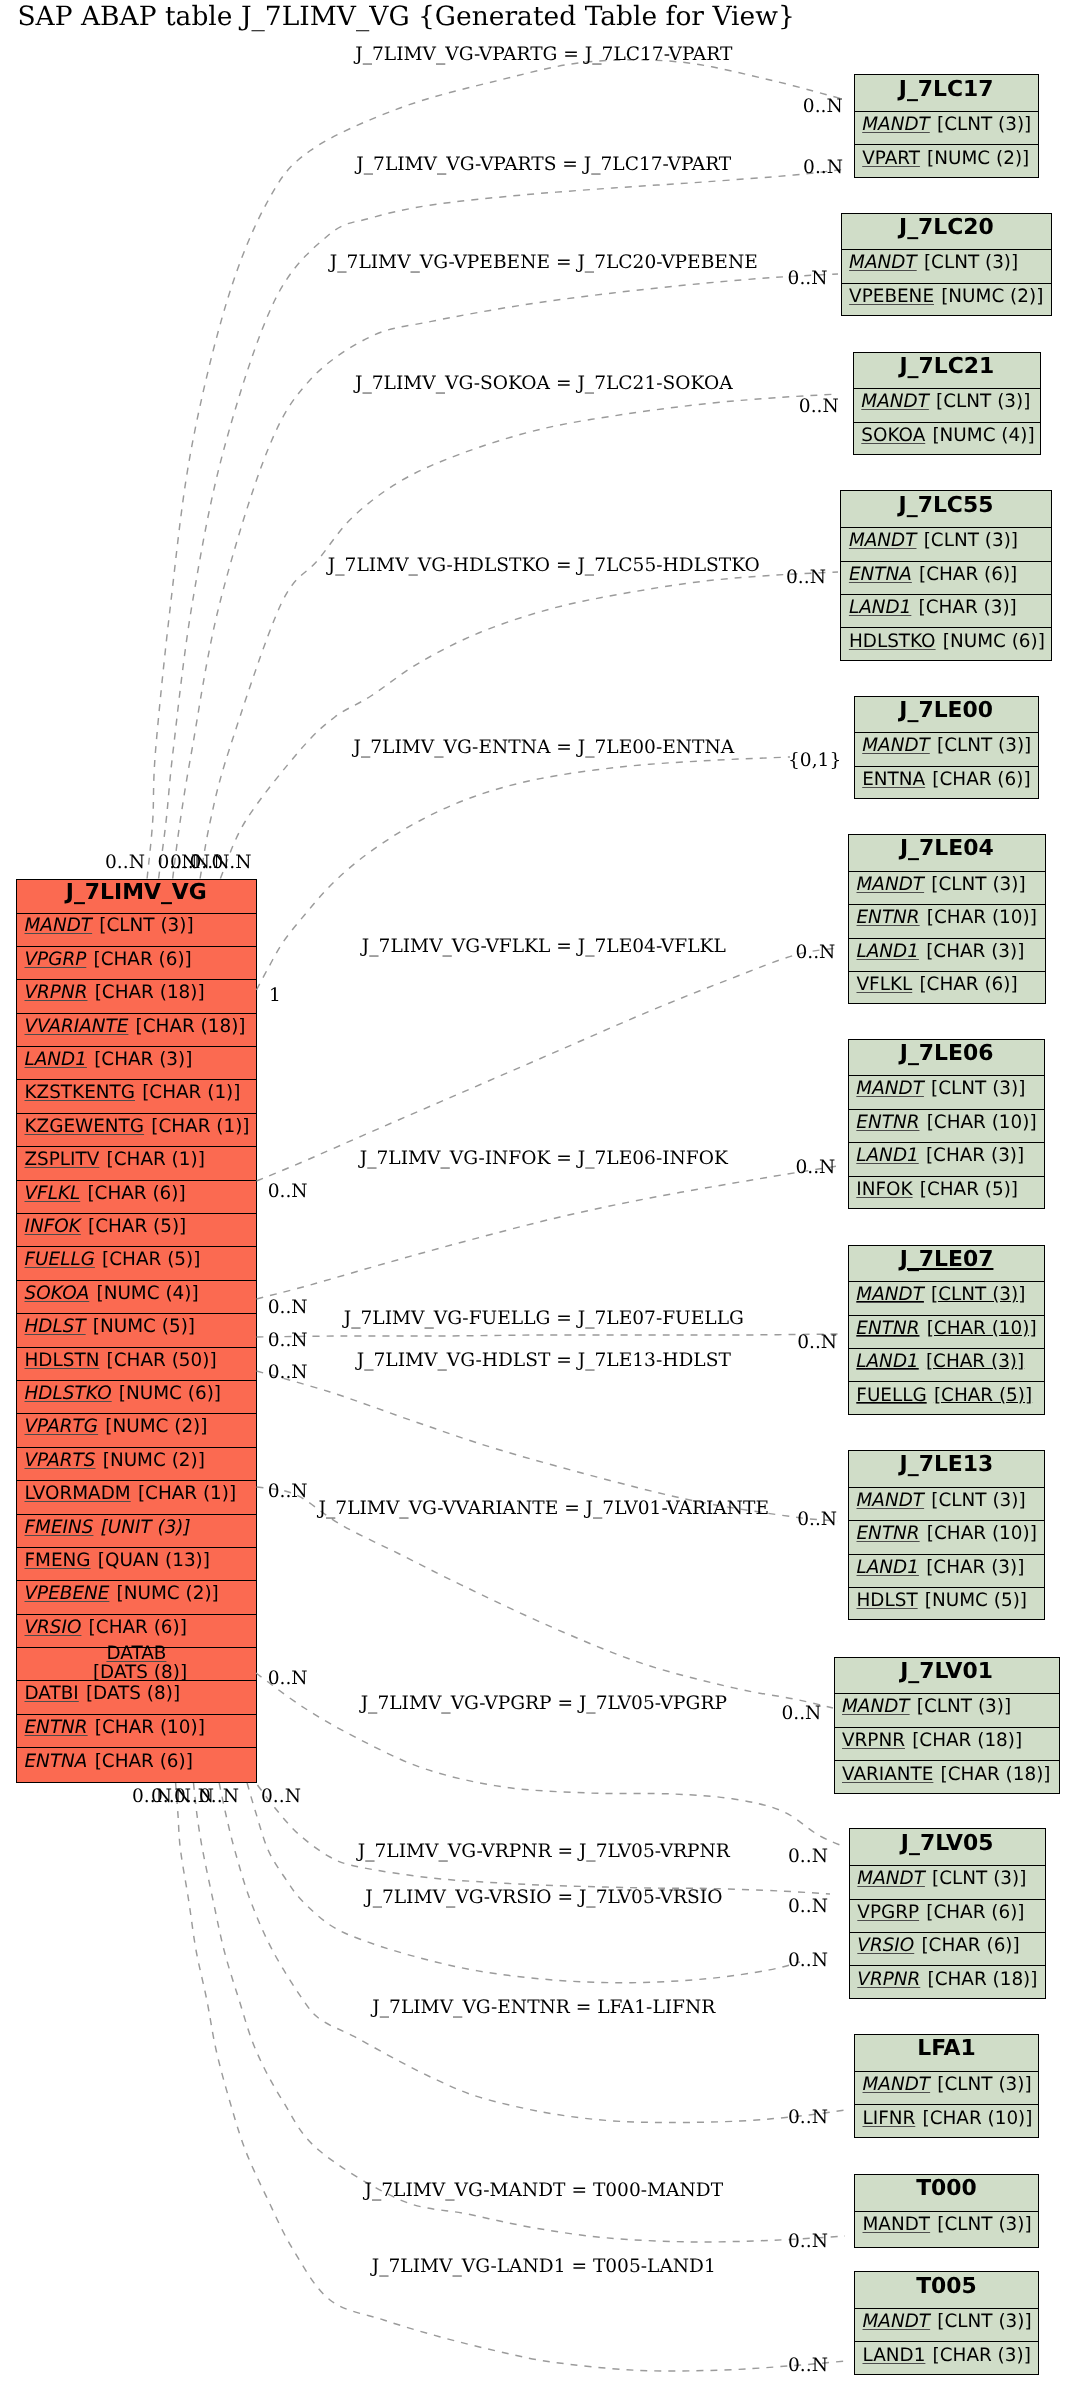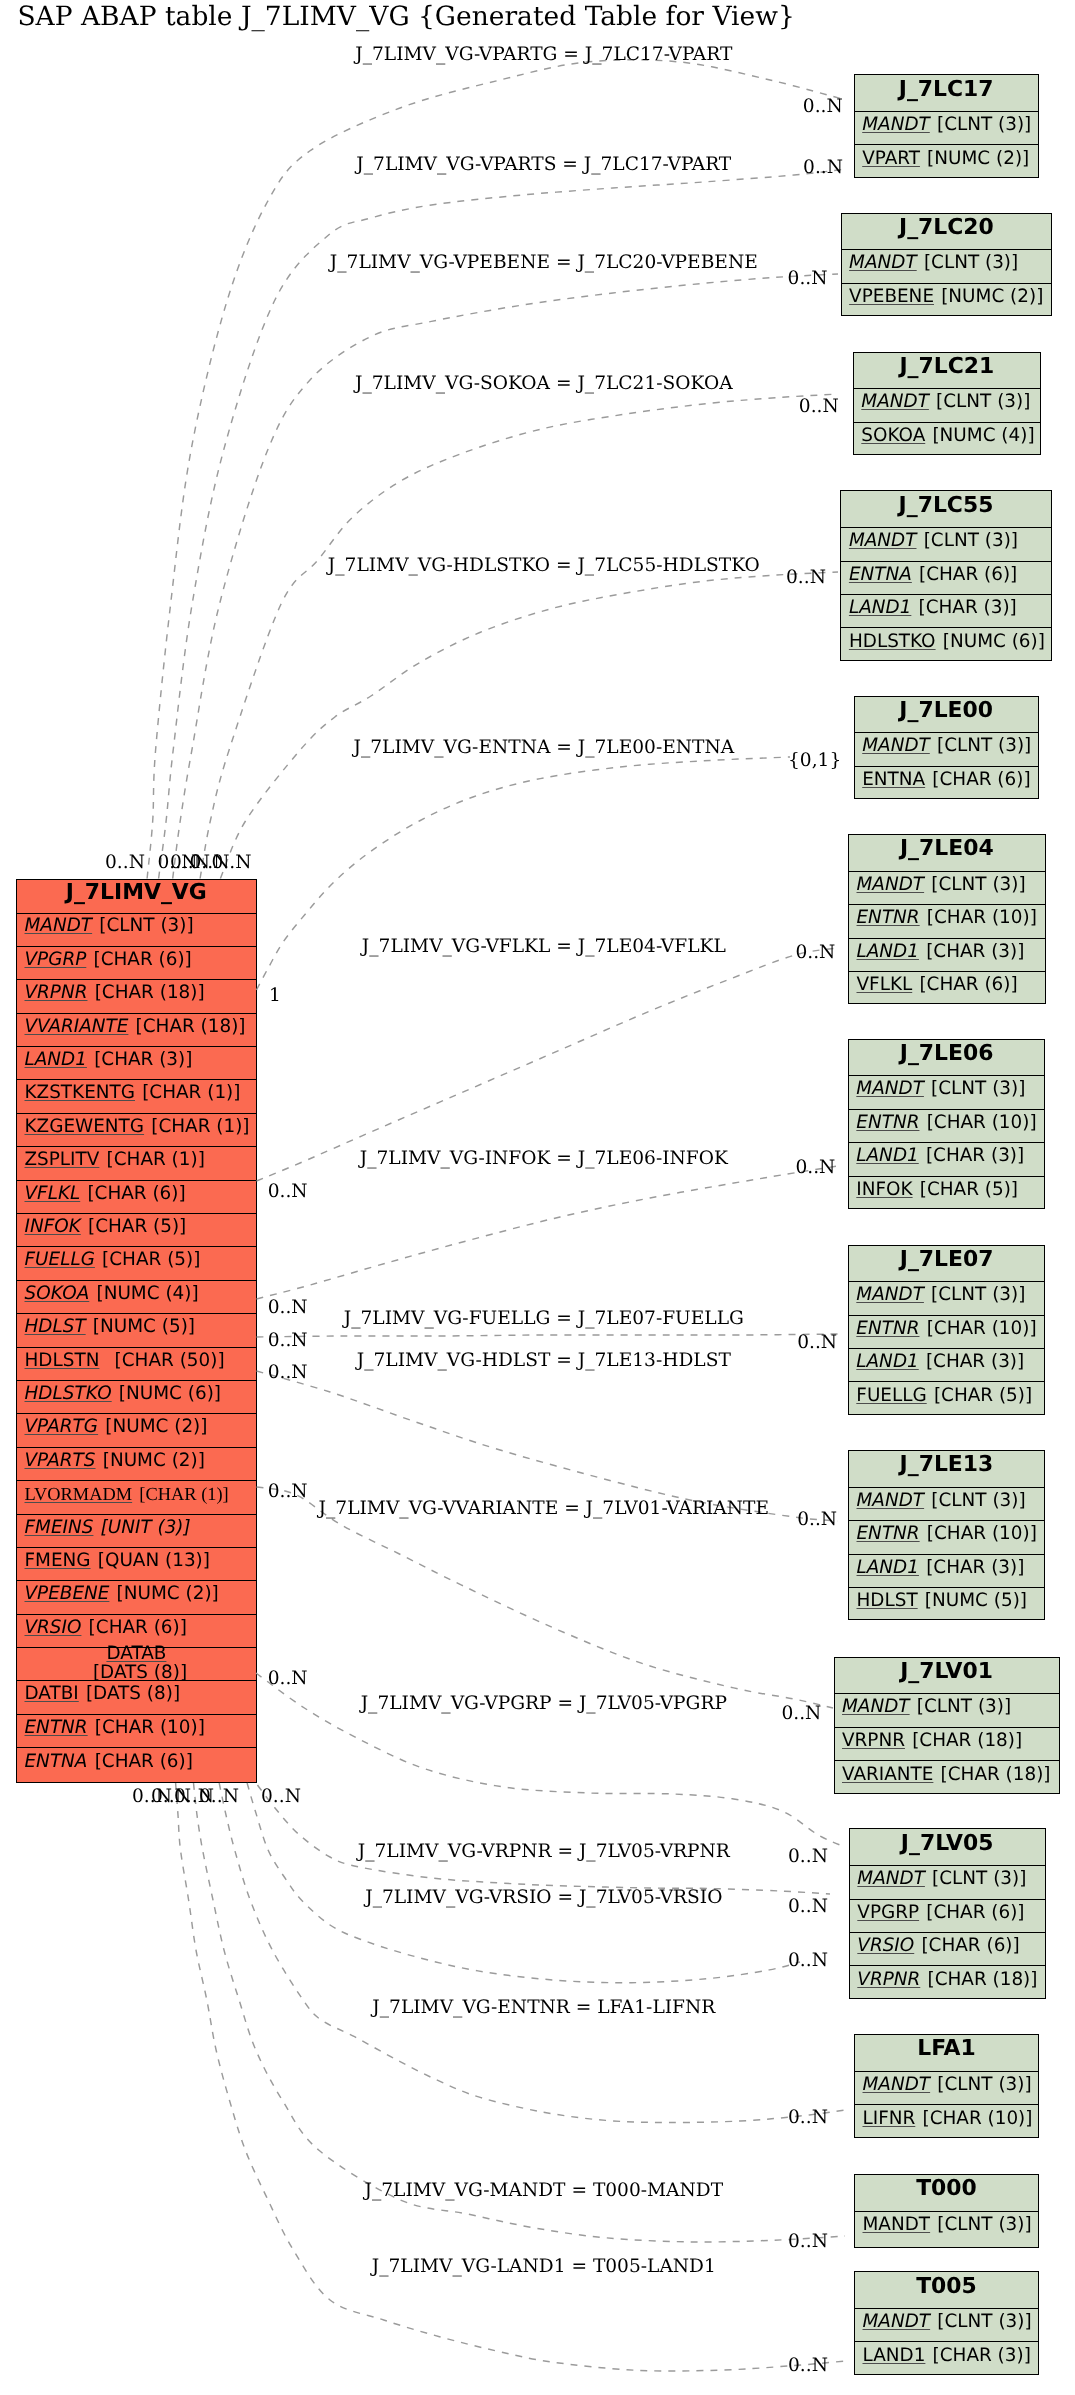--- a/index.html
+++ b/index.html
@@ -89,37 +89,37 @@
         <span class="ft">[CHAR (5)]</span>
       </div>
 <div class="rw" style="height:33.4px;">
         <span class="fn i u">SOKOA</span>
         <span class="ft">[NUMC (4)]</span>
       </div>
 <div class="rw" style="height:33.4px;">
         <span class="fn i u">HDLST</span>
         <span class="ft">[NUMC (5)]</span>
       </div>
-<div class="rw" style="height:33.4px;gap:8px;">
+<div class="rw" style="height:33.4px;">
         <span class="fn u">HDLSTN</span>
         <span class="ft">[CHAR (50)]</span>
       </div>
 <div class="rw" style="height:33.4px;">
         <span class="fn i u">HDLSTKO</span>
         <span class="ft">[NUMC (6)]</span>
       </div>
 <div class="rw" style="height:33.4px;">
         <span class="fn i u">VPARTG</span>
         <span class="ft">[NUMC (2)]</span>
       </div>
 <div class="rw" style="height:33.4px;">
         <span class="fn i u">VPARTS</span>
         <span class="ft">[NUMC (2)]</span>
       </div>
-<div class="rw" style="height:33.4px;font-family:Liberation Serif, serif;">
+<div class="rw" style="height:33.4px;">
         <span class="fn u">LVORMADM</span>
         <span class="ft">[CHAR (1)]</span>
       </div>
 <div class="rw" style="height:33.4px;font-style:italic;">
         <span class="fn u">FMEINS</span>
         <span class="ft">[UNIT (3)]</span>
       </div>
 <div class="rw" style="height:33.4px;">
         <span class="fn u">FMENG</span>
         <span class="ft">[QUAN (13)]</span>
@@ -257,21 +257,21 @@
       </div>
 <div class="rw" style="height:33.4px;">
         <span class="fn i u">LAND1</span>
         <span class="ft">[CHAR (3)]</span>
       </div>
 <div class="rw" style="height:33.4px;">
         <span class="fn u">INFOK</span>
         <span class="ft">[CHAR (5)]</span>
       </div>
 </div>
-<div class="card" style="left:847.8px;top:1244.5px;width:197.6px;height:170.4px;">
+<div class="card" style="left:847.8px;top:1244.5px;width:197.6px;height:170.4px;text-decoration:underline;">
 <div class="hd" style="height:36.8px;">
         <span>J_7LE07</span>
       </div>
 <div class="rw" style="height:33.4px;">
         <span class="fn i u">MANDT</span>
         <span class="ft">[CLNT (3)]</span>
       </div>
 <div class="rw" style="height:33.4px;">
         <span class="fn i u">ENTNR</span>
         <span class="ft">[CHAR (10)]</span>

